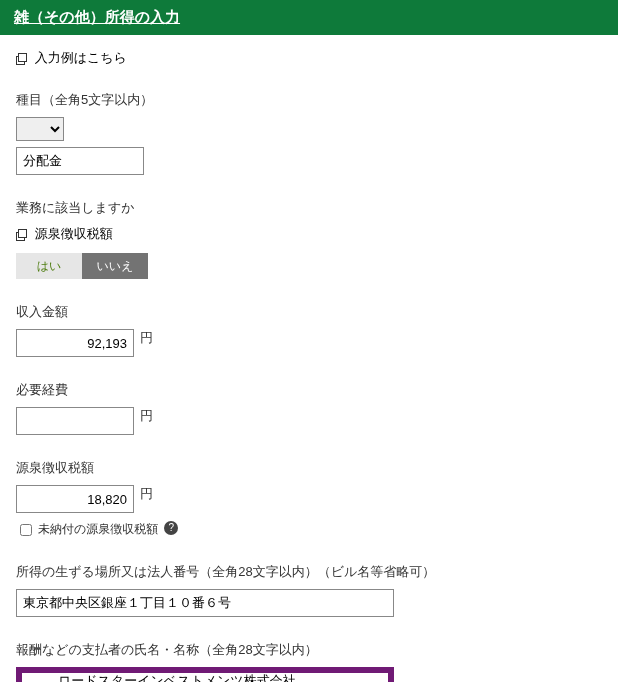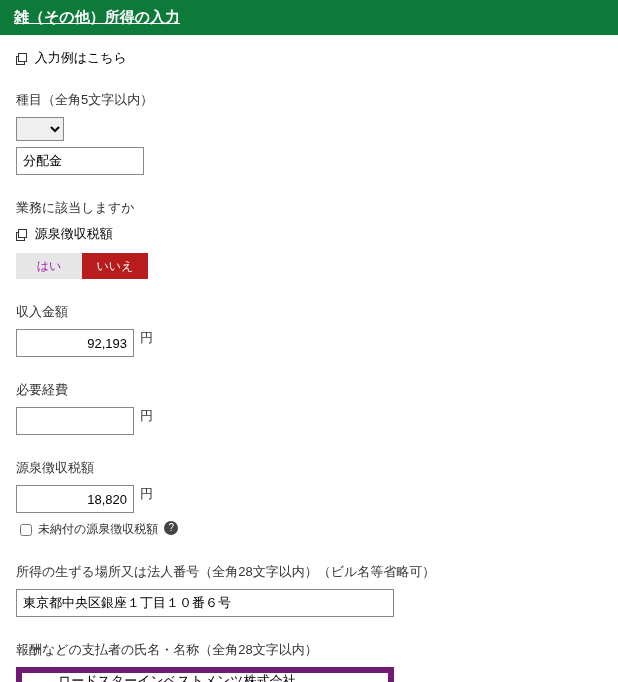--- a/index.html
+++ b/index.html
@@ -15,22 +15,22 @@
 .section:first-of-type { margin-top: 12px; }
 .label { margin-bottom: 8px; }
 .select { height: 24px; padding: 0 4px; border: 1px solid #888; font-size: 12px; }
 .text-input { height: 28px; padding: 2px 6px; border: 1px solid #888; font-size: 13px; box-sizing: border-box; }
 .text-right { text-align: right; }
 .text-input.focused { border: 6px solid #701a75; padding-left: 36px; }
 .row { display:flex; align-items: flex-start; }
 .unit { margin-left: 6px; }
 .toggle-group { display:flex; }
 .toggle { height: 26px; width: 66px; display:flex; align-items:center; justify-content:center; cursor:pointer; font-size:12px; }
-.toggle.off { background:#e6e6e6; color:#a21caf; }
-.toggle.on { background:#b91c1c; color:#fff; }
+.toggle.off { background:#e6e6e6; color:#4d7c0f; }
+.toggle.on { background:#737373; color:#fff; }
 .checkbox-row { margin-top: 8px; display:flex; align-items:flex-start; font-size:12px; color:#333; }
 .checkbox-row input { margin-right: 6px; width:12px; height:12px; }
 .help-icon { display:inline-block; width:14px; height:14px; background:#444; color:#fff; border-radius:50%; font-size:10px; line-height:14px; text-align:center; margin-left:6px; }
 </style>
 </head>
 <body>
 
 <div class="container">
   <div class="header">雑（その他）所得の入力</div>
   <div class="content">

